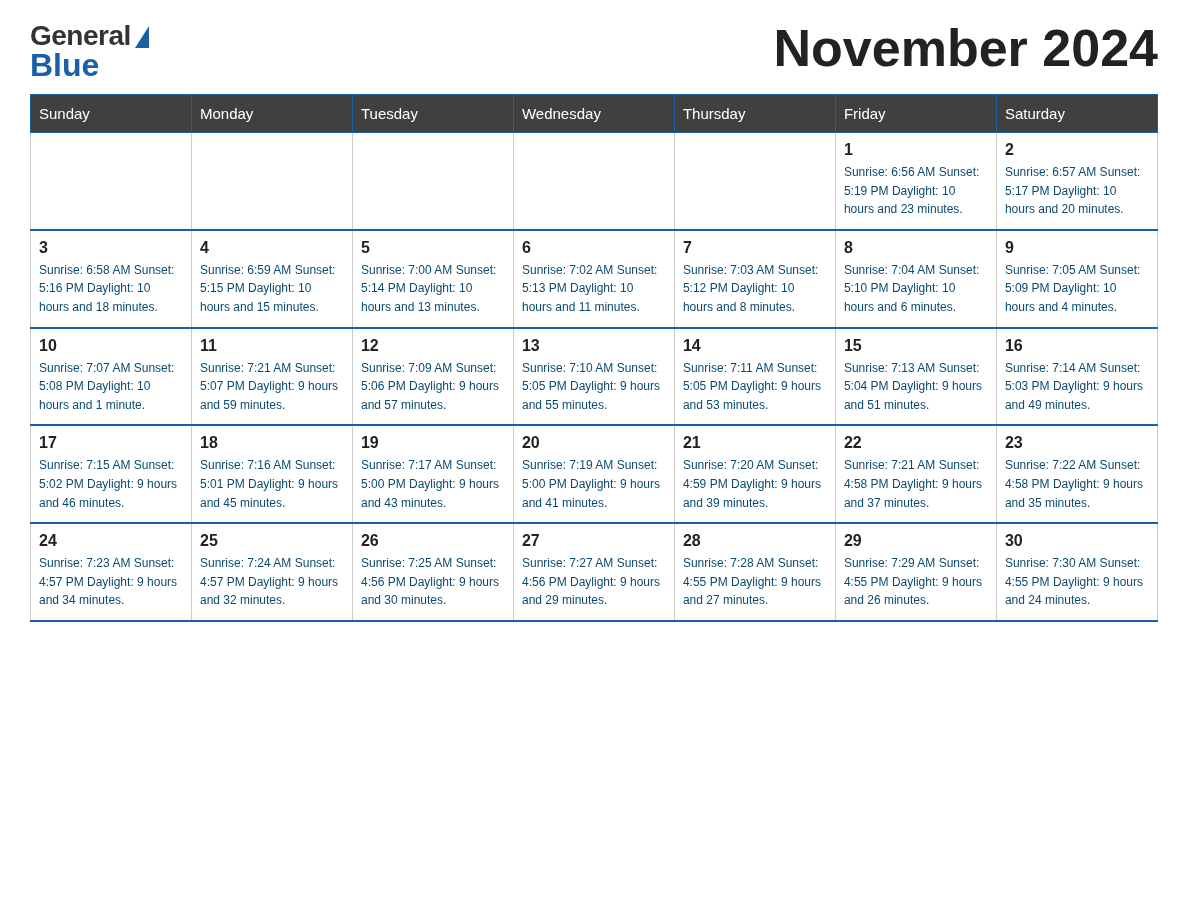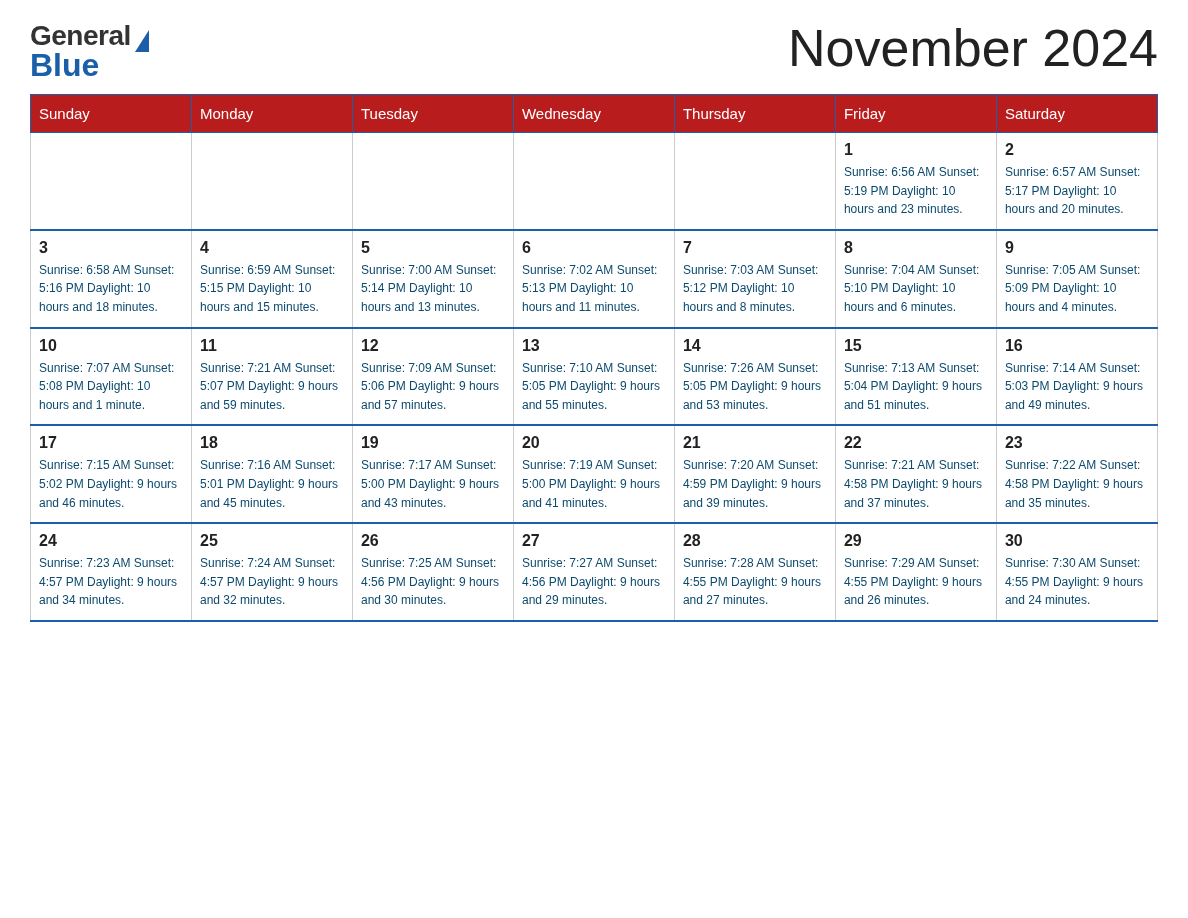--- a/index.html
+++ b/index.html
@@ -16,21 +16,21 @@
       align-items: flex-start;
       margin-bottom: 10px;
     }
     .logo {
       display: flex;
       align-items: flex-start;
       flex-direction: column;
     }
     .logo-top {
       display: flex;
-      align-items: flex-end;
+      align-items: flex-start;
     }
     .logo-general {
       font-size: 28px;
       font-weight: bold;
       color: #333;
       letter-spacing: -0.5px;
     }
     .logo-triangle {
       width: 0;
       height: 0;
@@ -44,37 +44,37 @@
       font-weight: bold;
       color: #1a5fa8;
       text-align: center;
       margin-top: -5px;
     }
     .title-area {
       text-align: right;
     }
     .month-title {
       font-size: 52px;
-      font-weight: normal;
+      font-weight: bold;
       color: #222;
       line-height: 1.1;
       margin-left: 40px;
     }
     .subtitle {
       font-size: 20px;
       color: #444;
       margin-top: 4px;
     }
     .calendar {
       width: 100%;
       border-collapse: collapse;
       margin-top: 10px;
     }
     .calendar thead tr {
-      background: #b91c1c;
+      background: #404040;
     }
     .calendar thead th {
       color: #fff;
       font-size: 15px;
       font-weight: normal;
       padding: 10px 8px;
       text-align: left;
       border: 1px solid #1a5fa8;
     }
     .calendar tbody tr {
@@ -216,21 +216,21 @@
 Daylight: 9 hours and 57 minutes.</div>
         </td>
         <td>
           <div class="day-number">13</div>
           <div class="day-info">Sunrise: 7:10 AM
 Sunset: 5:05 PM
 Daylight: 9 hours and 55 minutes.</div>
         </td>
         <td>
           <div class="day-number">14</div>
-          <div class="day-info">Sunrise: 7:26 AM
+          <div class="day-info">Sunrise: 7:11 AM
 Sunset: 5:05 PM
 Daylight: 9 hours and 53 minutes.</div>
         </td>
         <td>
           <div class="day-number">15</div>
           <div class="day-info">Sunrise: 7:13 AM
 Sunset: 5:04 PM
 Daylight: 9 hours and 51 minutes.</div>
         </td>
         <td>

